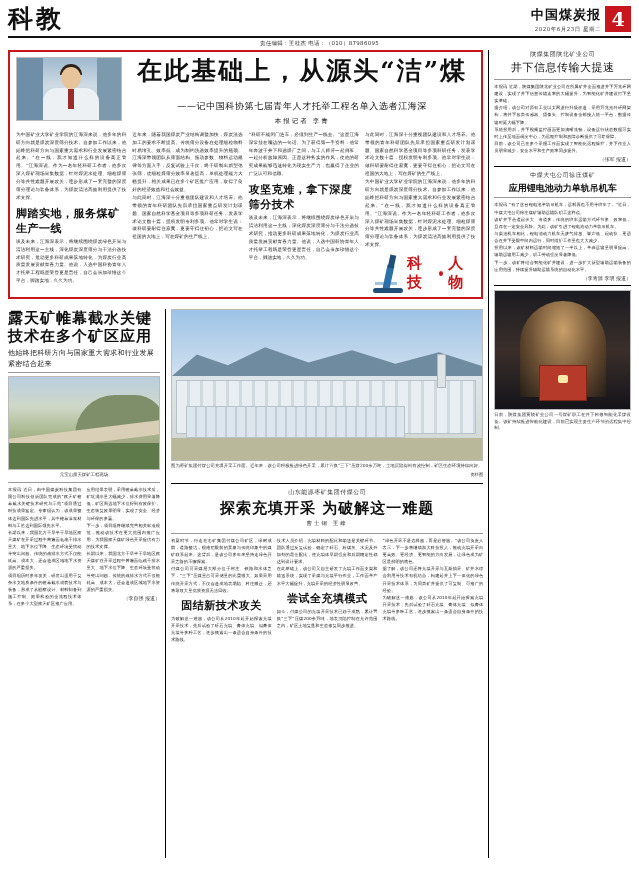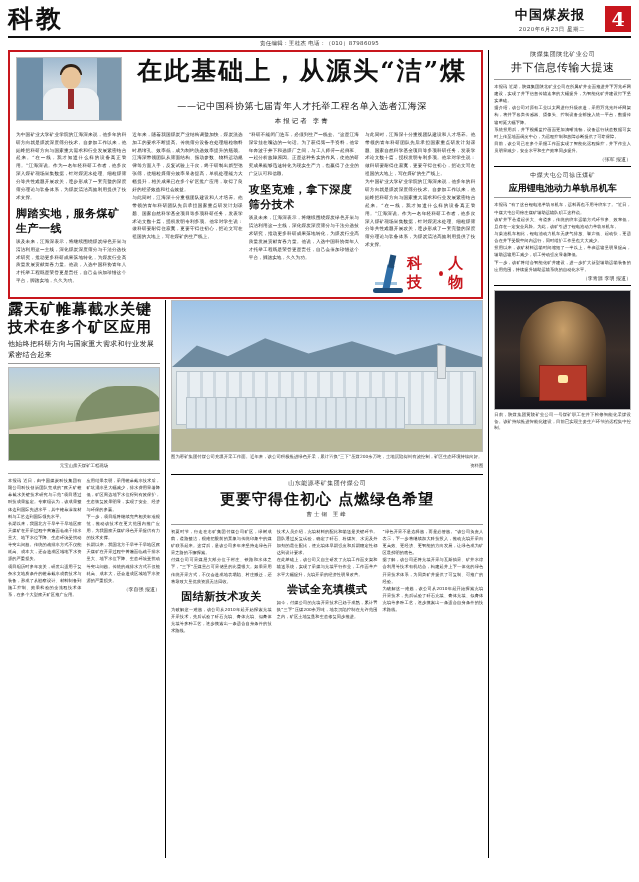--- a/index.html
+++ b/index.html
@@ -9,21 +9,21 @@
     font-family:"DejaVu Sans","Liberation Sans",sans-serif;
     color:#111;
     overflow:hidden;
   }
   .page{position:relative;width:639px;height:882px;box-sizing:border-box;padding:6px 8px 4px 8px;}
 
   
   .masthead{display:flex;align-items:flex-start;justify-content:space-between;border-bottom:2px solid #111;padding-bottom:3px;}
   .mast-left{display:flex;flex-direction:column;}
   .mast-title{font-family:"DejaVu Serif","Liberation Serif",serif;font-size:25px;font-weight:bold;letter-spacing:3px;line-height:1;}
-  .mast-right{display:flex;align-items:flex-start;gap:20px;}
+  .mast-right{display:flex;align-items:flex-start;gap:4px;}
   .mast-paper{display:flex;flex-direction:column;align-items:flex-end;}
   .mast-paper-name{font-family:"DejaVu Serif","Liberation Serif",serif;font-size:13px;font-weight:bold;letter-spacing:1px;}
   .mast-paper-date{font-size:5.5px;color:#444;margin-top:2px;letter-spacing:.5px;}
   .pagenum{width:26px;height:26px;background:#c8161d;color:#fff;font-family:"DejaVu Serif","Liberation Serif",serif;
     font-size:19px;font-weight:bold;display:flex;align-items:center;justify-content:center;}
 
   .credits{font-size:5.5px;color:#333;text-align:center;padding:2px 0 3px 0;letter-spacing:.3px;}
 
   
   .body-wrap{display:flex;gap:5px;height:808px;}
@@ -57,21 +57,21 @@
   .logo-block{margin-top:4px;display:flex;align-items:center;justify-content:flex-end;gap:5px;}
   .logo-txt{font-family:"DejaVu Serif","Liberation Serif",serif;color:#c8161d;font-size:15px;font-weight:bold;letter-spacing:2px;}
   .logo-dot{width:5px;height:5px;border-radius:50%;background:#c8161d;display:inline-block;}
   .scope{width:46px;height:40px;position:relative;}
   .scope .b{position:absolute;left:8px;bottom:0;width:30px;height:5px;border-radius:3px;background:#1f4e79;}
   .scope .arm{position:absolute;left:20px;bottom:4px;width:7px;height:24px;background:#2f6fa8;transform:rotate(12deg);}
   .scope .eye{position:absolute;left:24px;top:2px;width:6px;height:13px;background:#1f4e79;transform:rotate(12deg);}
   .scope .stage{position:absolute;left:10px;bottom:8px;width:22px;height:3px;background:#9fc4e0;}
 
   
-  .zone2{display:flex;gap:5px;margin-top:1px;flex:1;}
+  .zone2{display:flex;gap:5px;margin-top:10px;flex:1;}
   .art-left{width:152px;border-right:1px solid #000;padding-right:5px;display:flex;flex-direction:column;}
   .art-right{flex:1;display:flex;flex-direction:column;}
 
   .h2{font-family:"DejaVu Serif","Liberation Serif",serif;font-size:15px;font-weight:bold;line-height:1.2;letter-spacing:1px;}
   .deck{font-size:7px;line-height:1.5;margin-top:3px;color:#222;letter-spacing:.3px;}
   .byline{font-size:5.5px;letter-spacing:2px;color:#333;margin:3px 0;text-align:center;}
   .cap{font-size:4.4px;line-height:1.55;color:#333;margin-top:2px;text-align:justify;}
 
   .ph{position:relative;overflow:hidden;border:1px solid #bbb;}
   .ph-mine{height:92px;background:linear-gradient(180deg,#b9cfe0 0%,#cfd8c8 32%,#a9b88f 60%,#8d7f63 100%);}
@@ -211,21 +211,21 @@
             <div class="mtn"></div>
               <div class="roofs"></div>
               <div class="roofs2"></div>
             <div class="stack"></div>
               <div class="ground"></div>
           </div>
           <div class="cap">图为枣矿集团付煤公司充填开采工作面。近年来，该公司积极推进绿色开采，累计置换“三下”压煤200余万吨，土地沉陷得到有效控制，矿区生态环境持续向好。</div>
           <div class="cap" style="text-align:right">资料图</div>
           <div class="rule"></div>
           <div class="kicker">山东能源枣矿集团付煤公司</div>
-          <div class="h2 center">更要守得住初心  点燃绿色希望</div>
+          <div class="h2 center">探索充填开采  为破解这一难题</div>
           <div class="byline">曹士铜 王峰</div>
           <div class="rule-thin"></div>
           <div class="cols3">
             <div class="c">
               <div class="tx sm">初夏时节，行走在枣矿集团付煤公司矿区，绿树成荫，道路整洁，很难把眼前的景象与传统印象中的煤矿联系起来。这背后，是该公司多年来坚持走绿色开采之路的不懈探索。</div>
               <div class="tx sm">付煤公司可采煤层大部分位于村庄、铁路和水体之下，“三下”压煤量占可采储量的比重很大。如果采用传统开采方式，不仅会造成地表塌陷、村庄搬迁，还将导致大量优质资源无法回收。</div>
               <div class="sub-h center">固结新技术攻关</div>
               <div class="tx sm">为破解这一难题，该公司从2010年起开始探索充填开采技术，先后试验了矸石充填、膏体充填、似膏体充填等多种工艺，逐步摸索出一条适合自身条件的技术路线。</div>
             </div>
             <div class="c">

